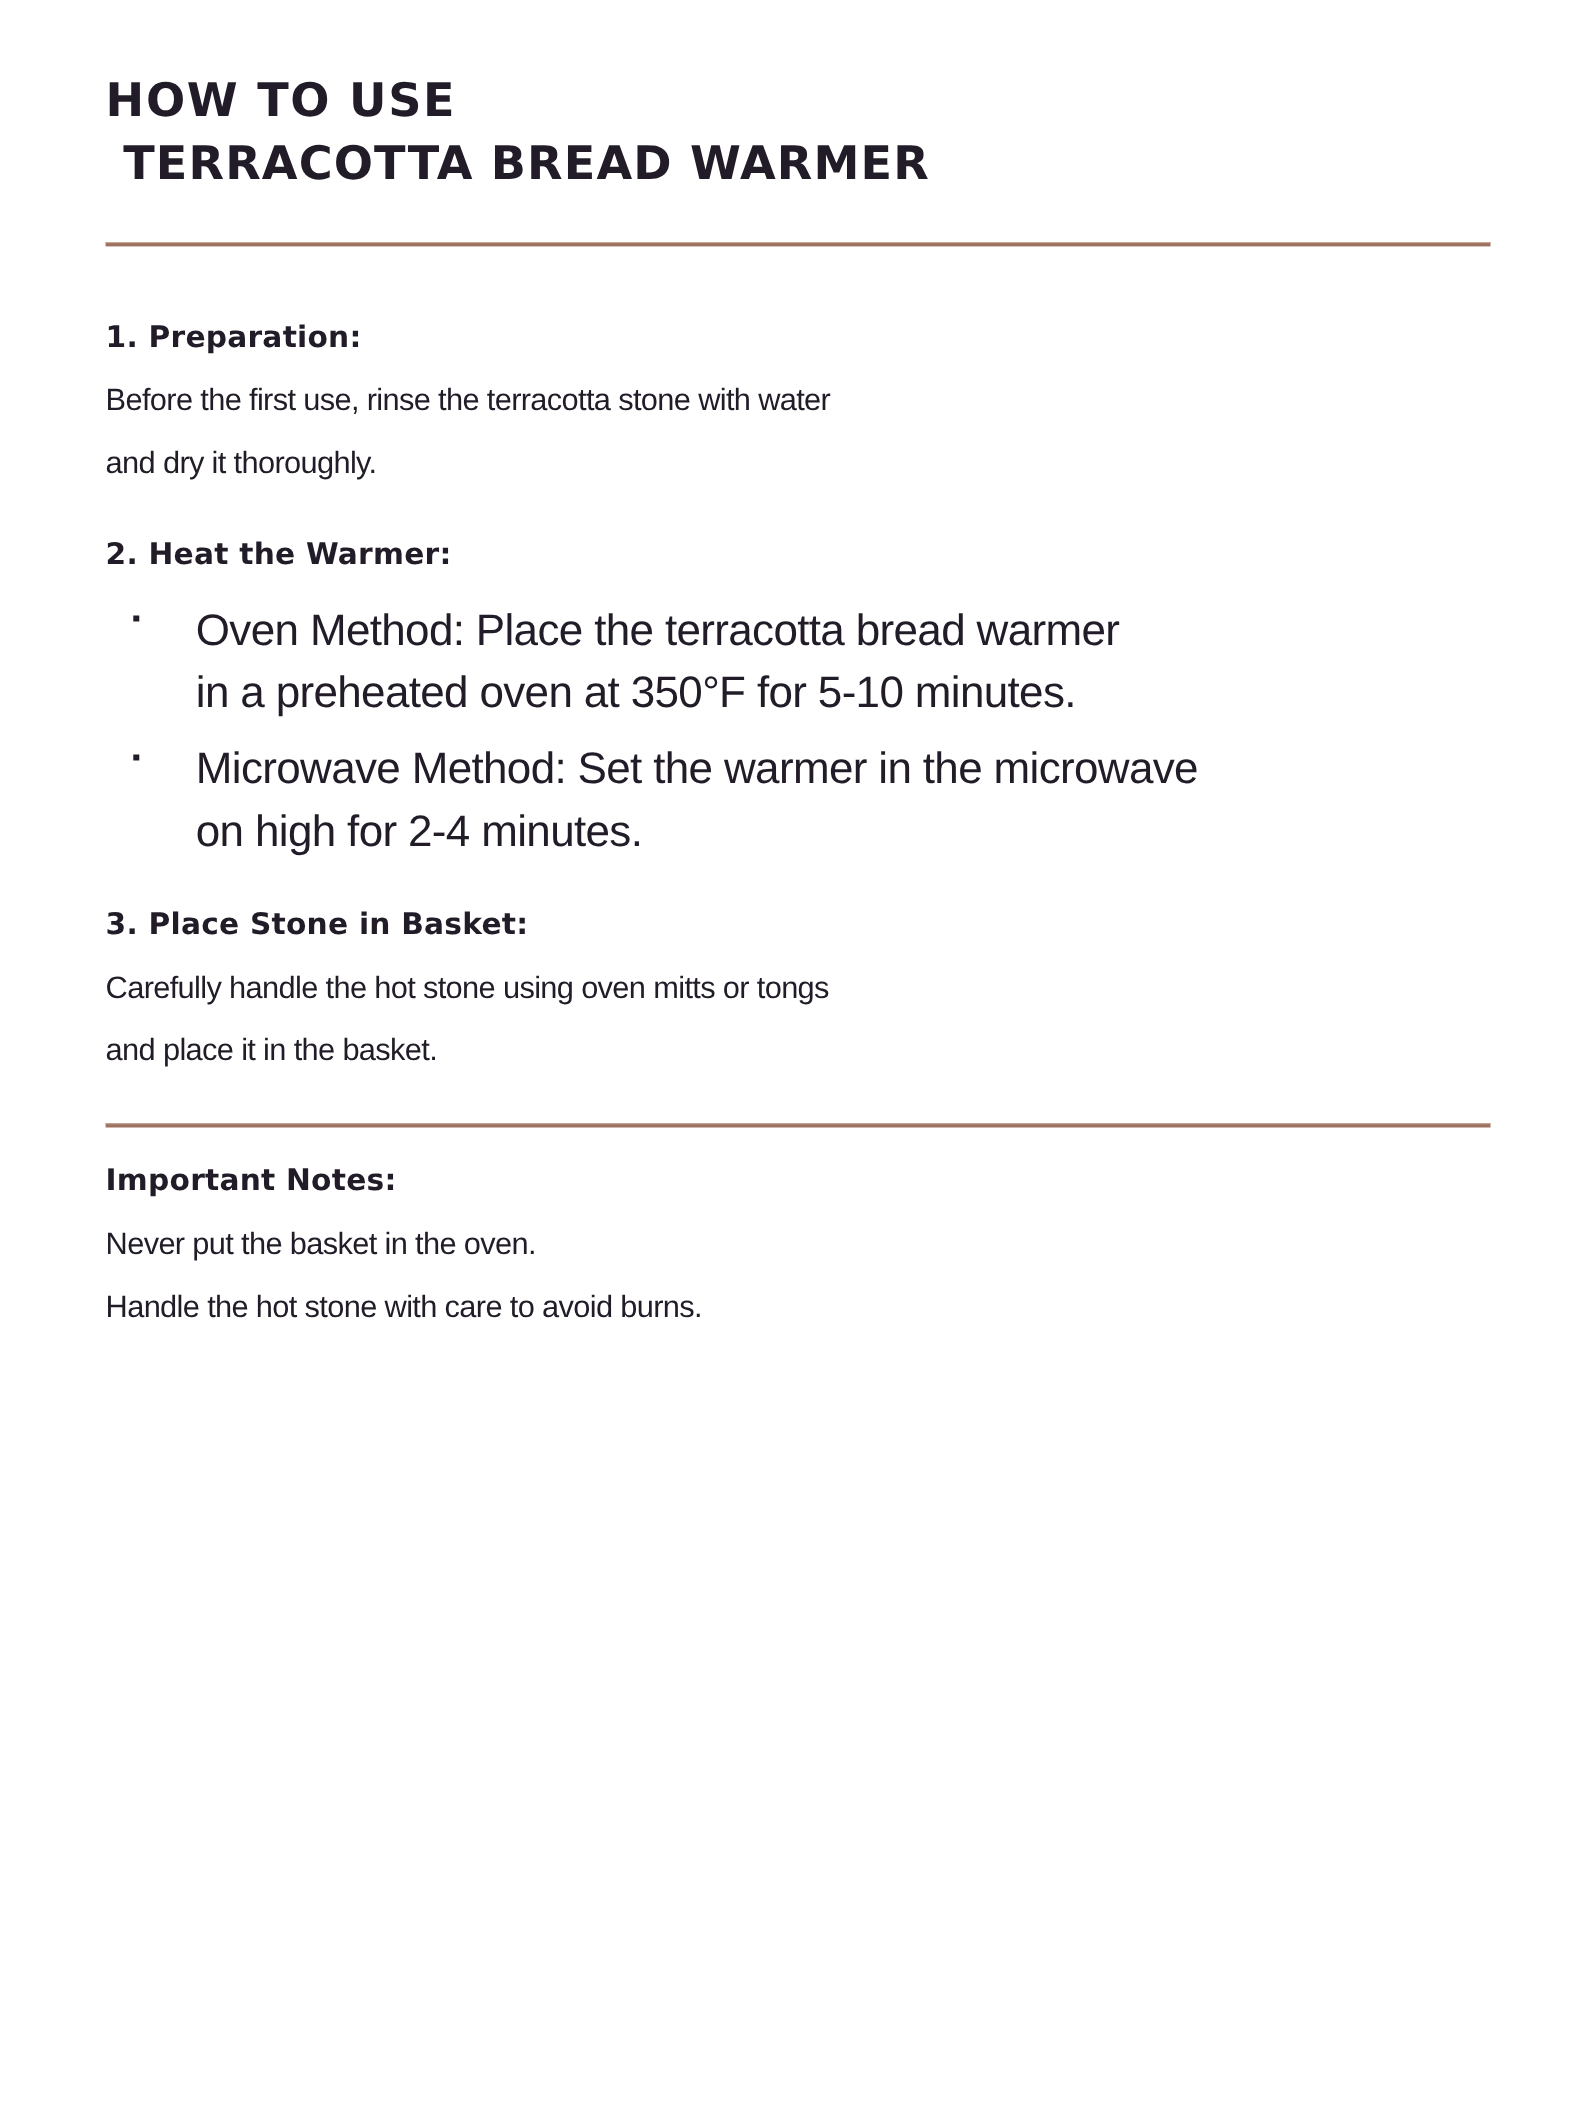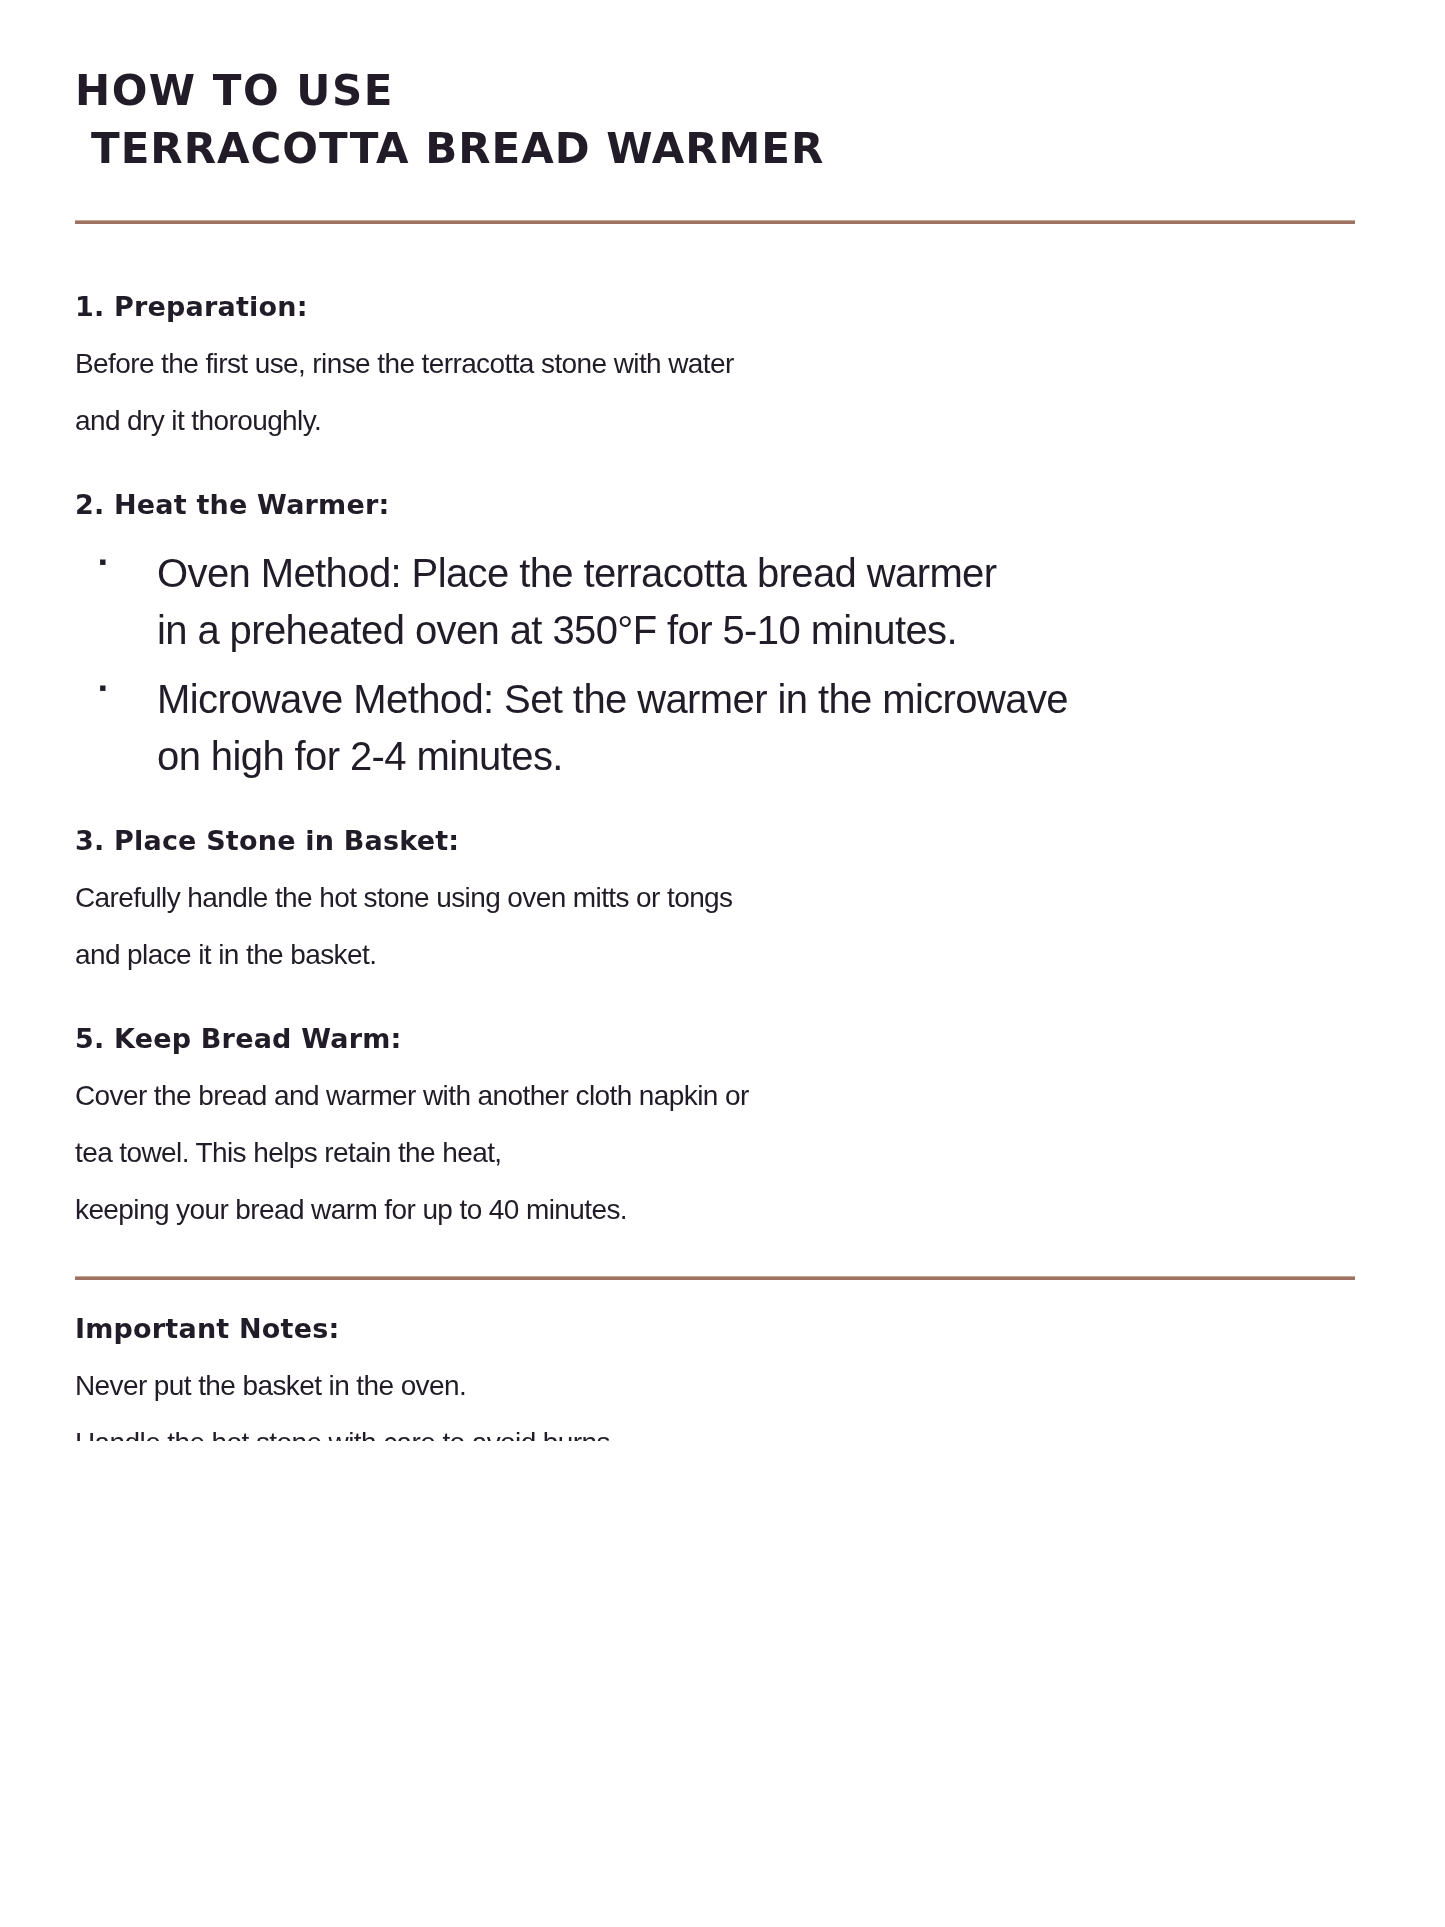--- a/index.html
+++ b/index.html
@@ -8,21 +8,21 @@
     background: #ffffff;
   }
   .page {
     position: relative;
     width: 1445px;
     height: 1441px;
     background: #ffffff;
     color: #211c27;
     font-family: "Liberation Sans", sans-serif;
     box-sizing: border-box;
-    padding: 70px 90px 0 75px;
+    padding: 70px 90px 0 96px;
     overflow: hidden;
   }
   .eyebrow {
     font-family: "DejaVu Sans", sans-serif;
     font-weight: 700;
     font-size: 42px;
     line-height: 1;
     letter-spacing: 1.5px;
     margin: 0 0 16px 0;
   }
@@ -125,26 +125,20 @@
       </ul>
     </section>
 
     <section>
       <h2>3. Place Stone in Basket:</h2>
       <p class="body-text">Carefully handle the hot stone using oven mitts or tongs
 and place it in the basket.</p>
     </section>
 
 
-    <section>
-      <h2>5. Keep Bread Warm:</h2>
-      <p class="body-text">Cover the bread and warmer with another cloth napkin or
-tea towel. This helps retain the heat,
-keeping your bread warm for up to 40 minutes.</p>
-    </section>
 
 
   </div>
 
   <hr class="divider bottom">
 
   <section class="notes">
     <h2>Important Notes:</h2>
     <p class="body-text">Never put the basket in the oven.
 Handle the hot stone with care to avoid burns.</p>

